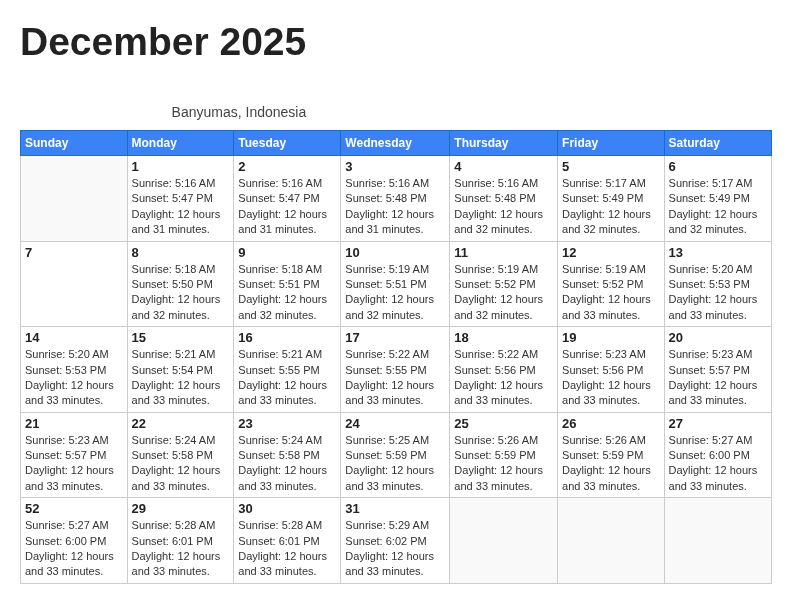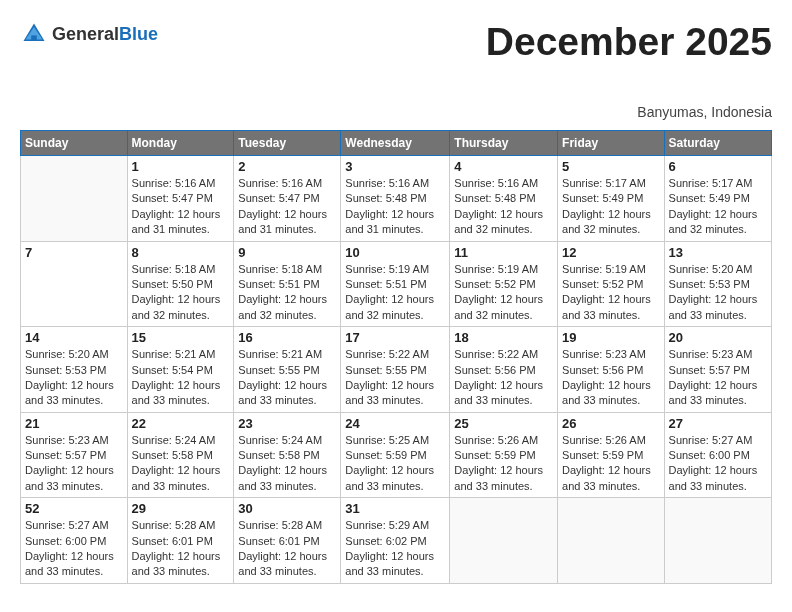--- a/index.html
+++ b/index.html
@@ -52,21 +52,21 @@
       font-size: 14px;
       color: #444;
       margin-top: 40px;
     }
     .calendar {
       width: 100%;
       border-collapse: collapse;
       font-size: 10px;
     }
     .calendar th {
-      background-color: #737373;
+      background-color: #3b82f6;
       color: white;
       padding: 5px 4px;
       text-align: left;
       font-size: 12px;
       font-weight: bold;
       border: 1px solid #1a6fbb;
     }
     .calendar td {
       border: 1px solid #ccc;
       vertical-align: top;
@@ -92,30 +92,20 @@
     }
     .last-row td {
       height: 70px;
     }
   </style>
 </head>
 <body>
 
 <div class="page">
   <div class="header">
-    <div class="logo">
-      <svg class="logo-icon" viewBox="0 0 40 40">
-        <polygon points="20,5 35,30 5,30" fill="#1a6fbb"></polygon>
-        <polygon points="20,10 32,28 8,28" fill="#4fa3e0"></polygon>
-        <rect x="16" y="22" width="8" height="8" fill="#1a6fbb"></rect>
-      </svg>
-      <div>
-        <span class="logo-text-general">General</span><span class="logo-text-blue">Blue</span>
-      </div>
-    </div>
     <div class="title-section">
       <div class="month-title">December 2025</div>
       <div class="subtitle">Banyumas, Indonesia</div>
     </div>
   </div>
 
   <table class="calendar">
     <thead>
       <tr id="header-row">
       <th>Sunday</th>

